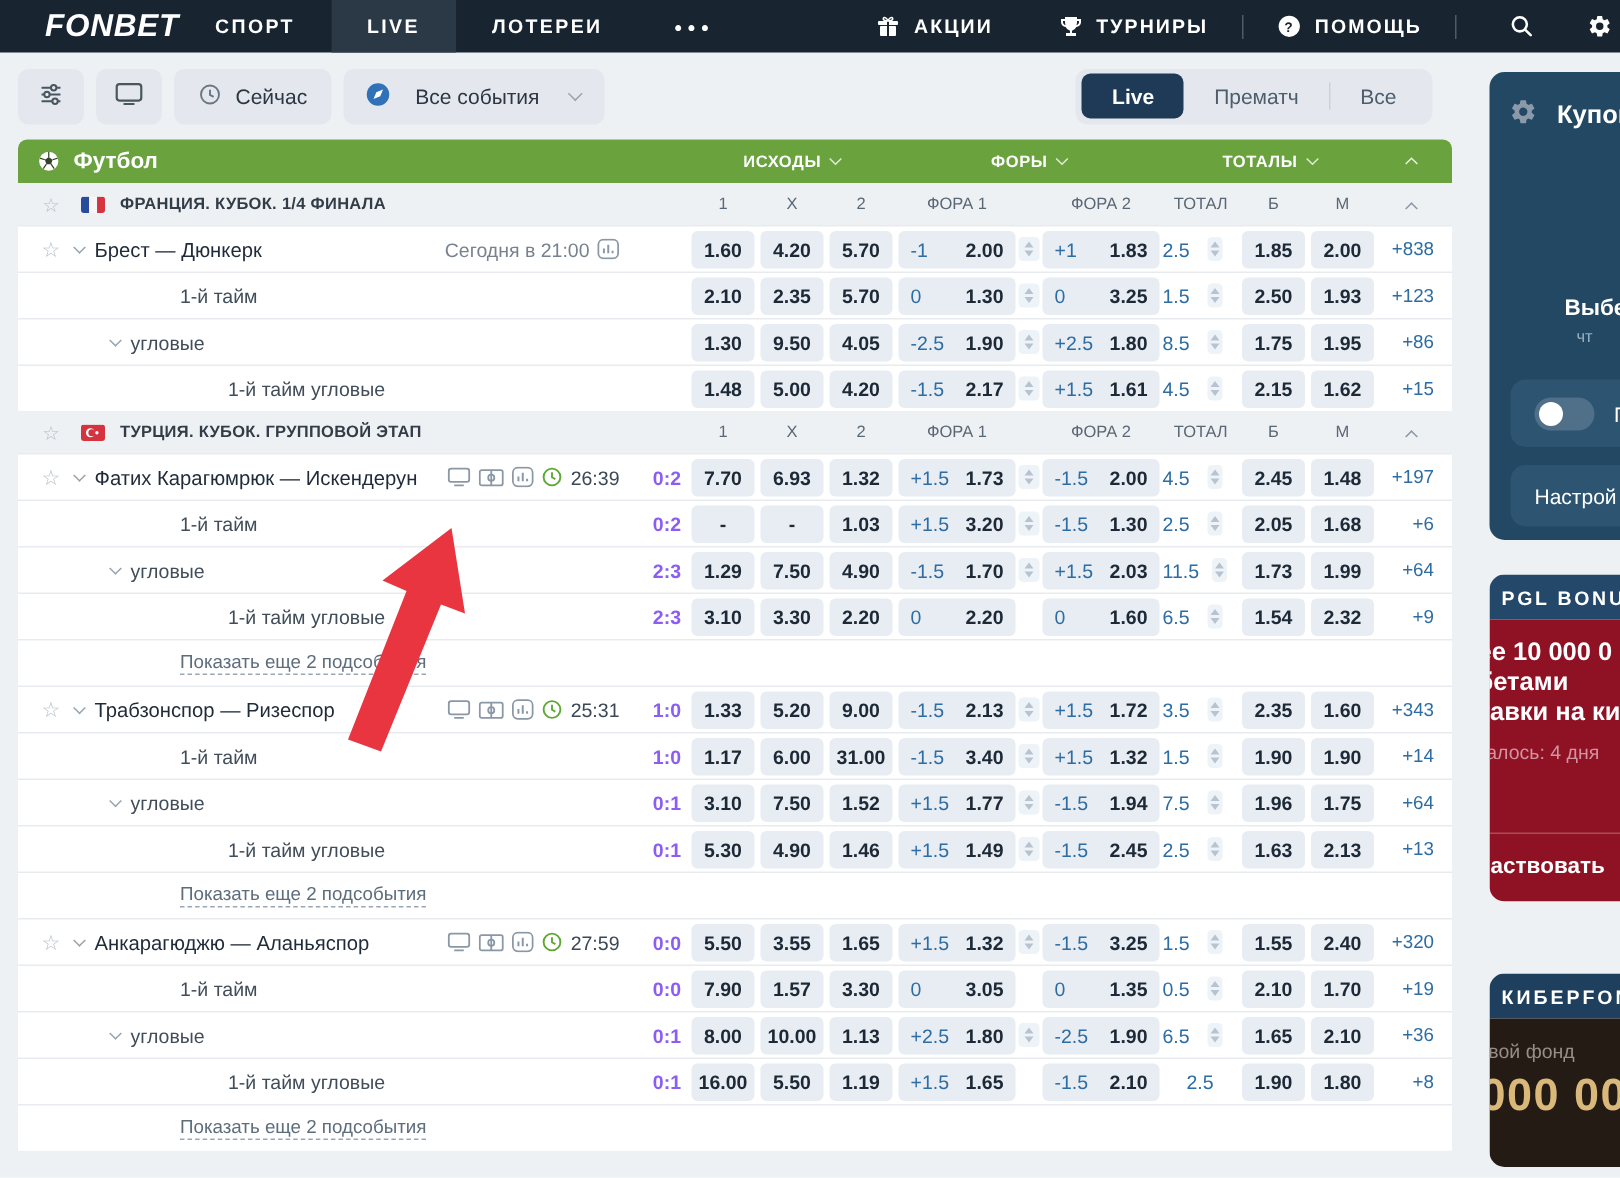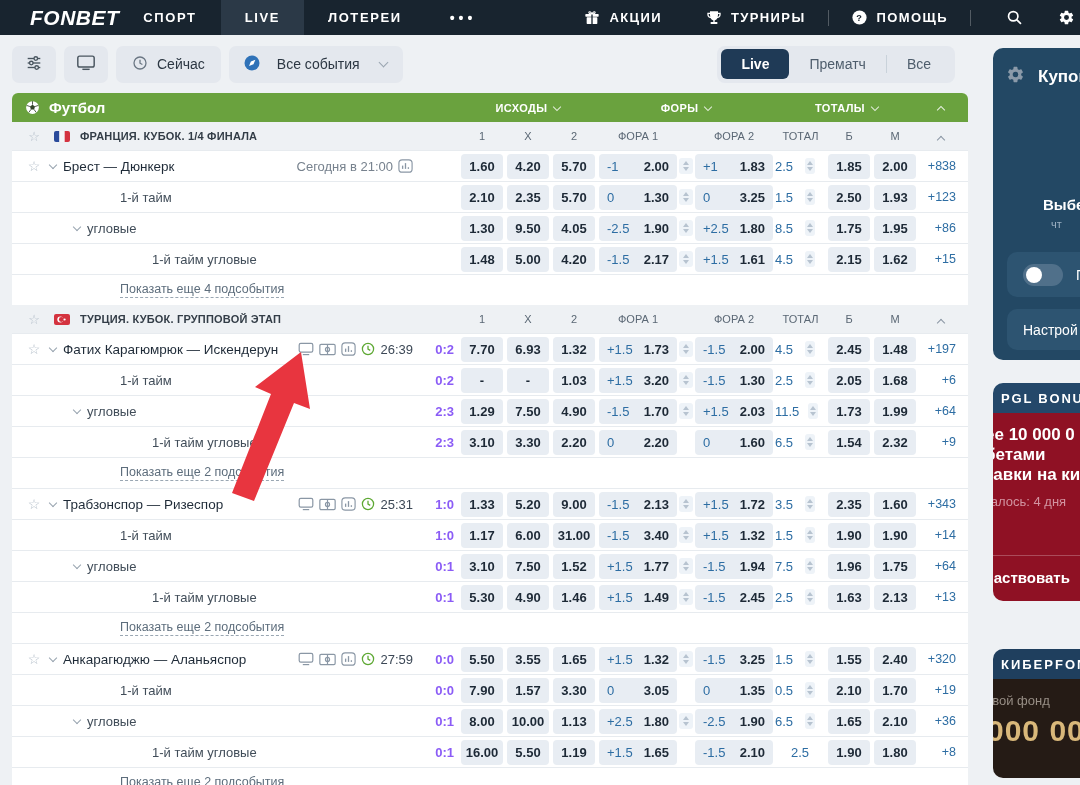--- a/index.html
+++ b/index.html
@@ -389,25 +389,20 @@
           <span class="sorter">
             <span class="tri-up"></span>
             <span class="tri-dn"></span>
           </span>
         </div>
         <div class="pill">2.15</div>
         <div class="pill">1.62</div>
         <div class="count">+15</div>
       </div>
     </div>
-    <div class="match-row">
-      <div class="lz" style="padding-left: 108px;">
-        <span class="more-link">Показать еще 4 подсобытия</span>
-      </div>
-    </div>
     <div class="league-row">
       <div class="lz">
         <span class="star" style="font-size: 13px;">☆</span>
         <span class="flag" style="margin-left: 10px;">
           <svg width="16" height="11">
             <rect width="16" height="11" fill="#d4333f"></rect>
             <circle cx="6.3" cy="5.5" r="3" fill="#fff"></circle>
             <circle cx="7.3" cy="5.5" r="2.4" fill="#d4333f"></circle>
             <circle cx="10.6" cy="5.5" r="1.1" fill="#fff"></circle>
           </svg>

